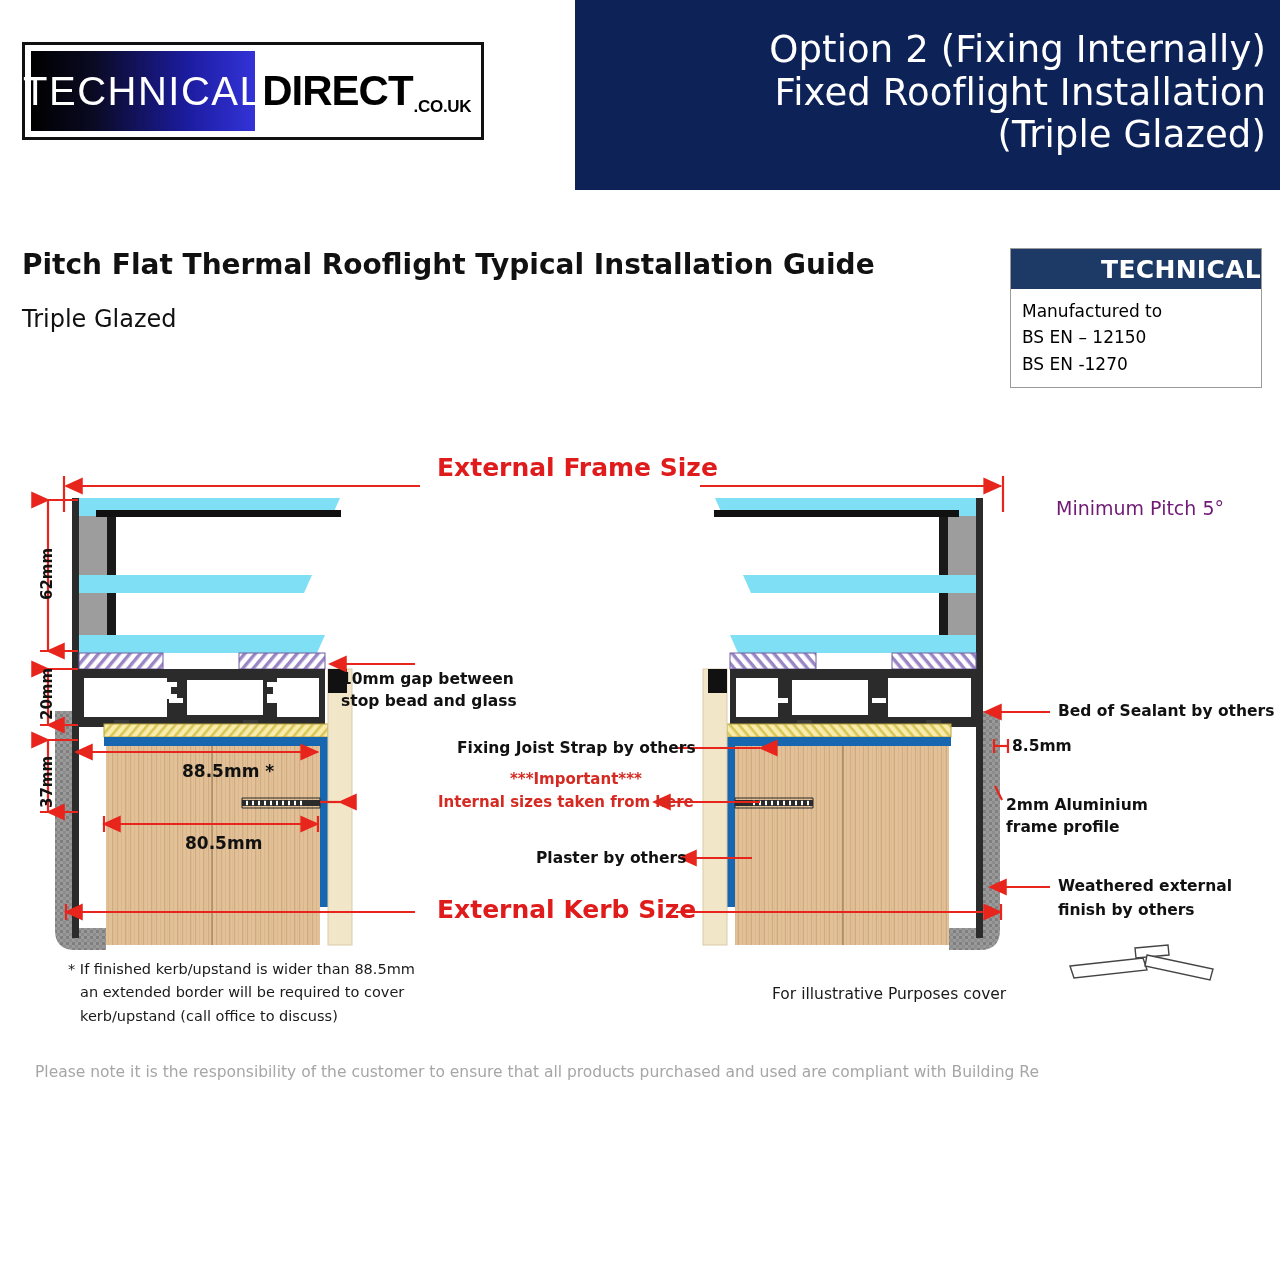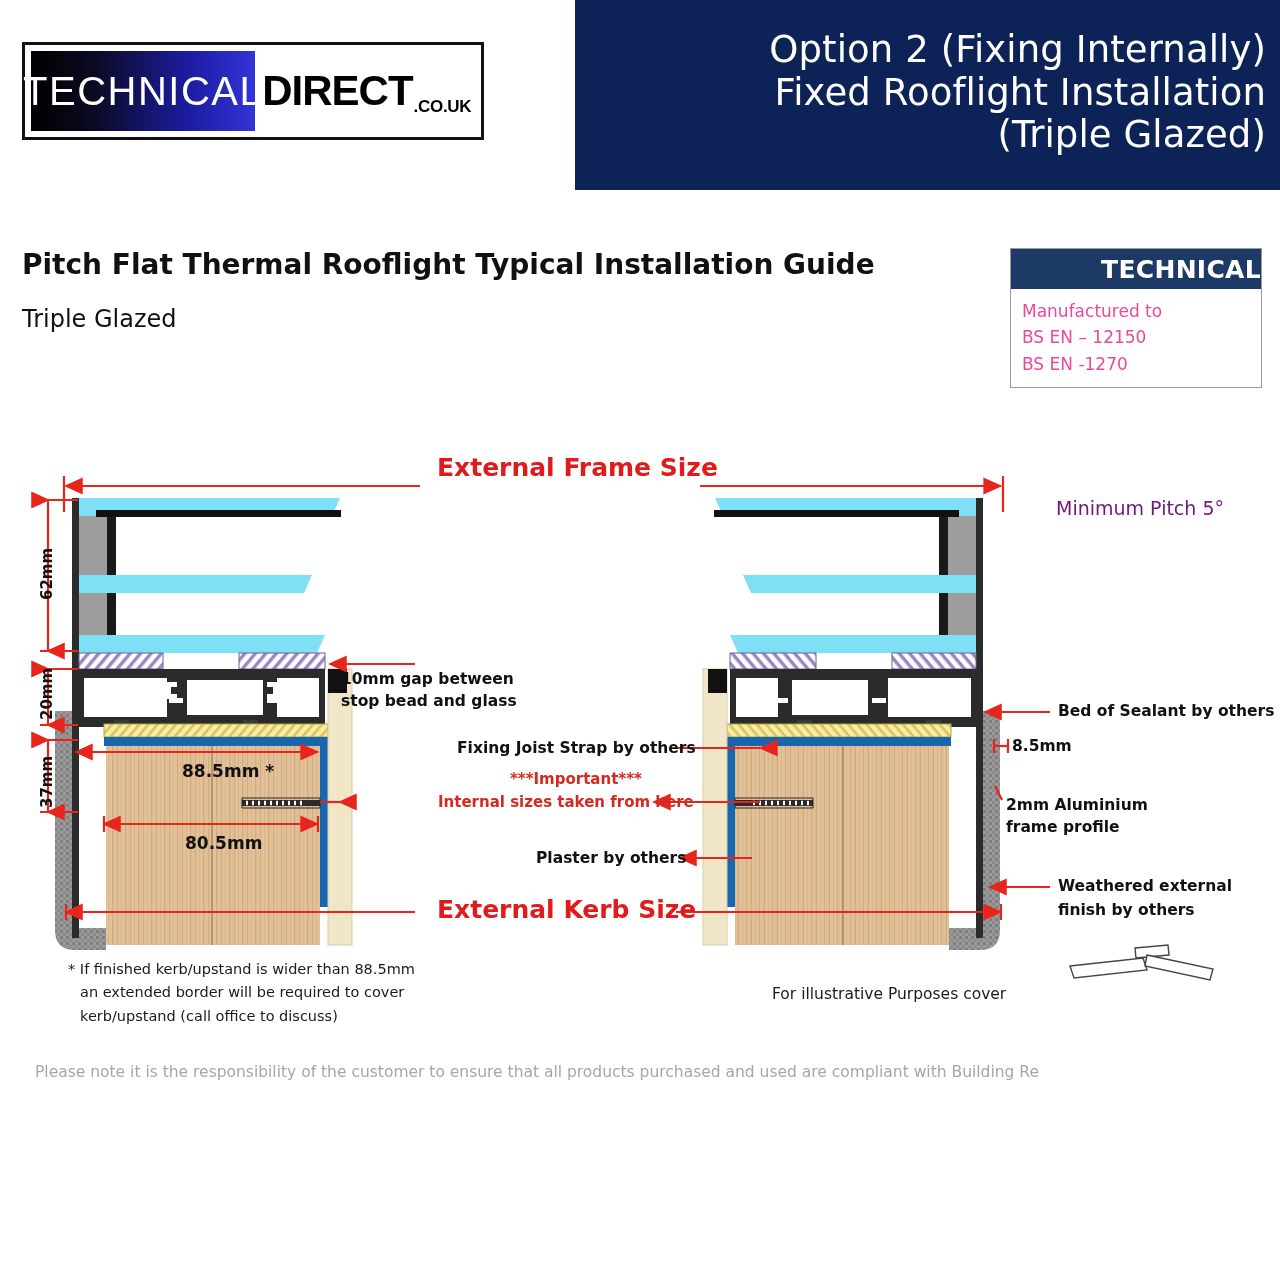--- a/index.html
+++ b/index.html
@@ -79,21 +79,21 @@
   }
   #technical-header{
     height:40px;background:#1d3a66;
     display:flex;align-items:center;padding-left:11px;justify-content:flex-end;
   }
   #technical-header span{
     color:#fff;font-weight:bold;font-size:25px;letter-spacing:.3px;
     font-family:"DejaVu Sans", sans-serif;
   }
   #technical-body{padding:9px 0 0 11px;}
-  #technical-body div{font-size:17px;line-height:1.55;color:#ec4899;
+  #technical-body div{font-size:17px;line-height:1.55;color:#000000;
     font-family:"DejaVu Sans", sans-serif;}
 
   
   #diagram-stage{left:0;top:420px;width:1040px;height:580px;}
   #diagram-svg{display:block;}
 
   
   .lbl{position:absolute;font-family:"DejaVu Sans", sans-serif;}
   .lbl-red-big{color:#e01b1b;font-weight:bold;font-size:25px;white-space:nowrap;}
   .lbl-red-mid{color:#701a75;font-size:19px;white-space:nowrap;}

